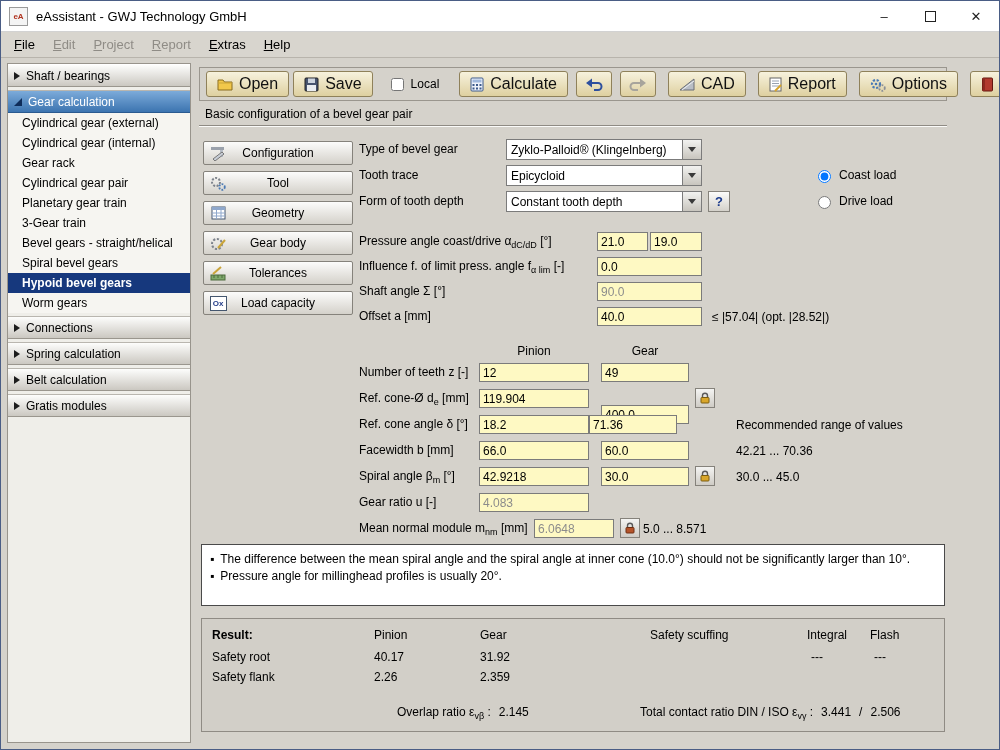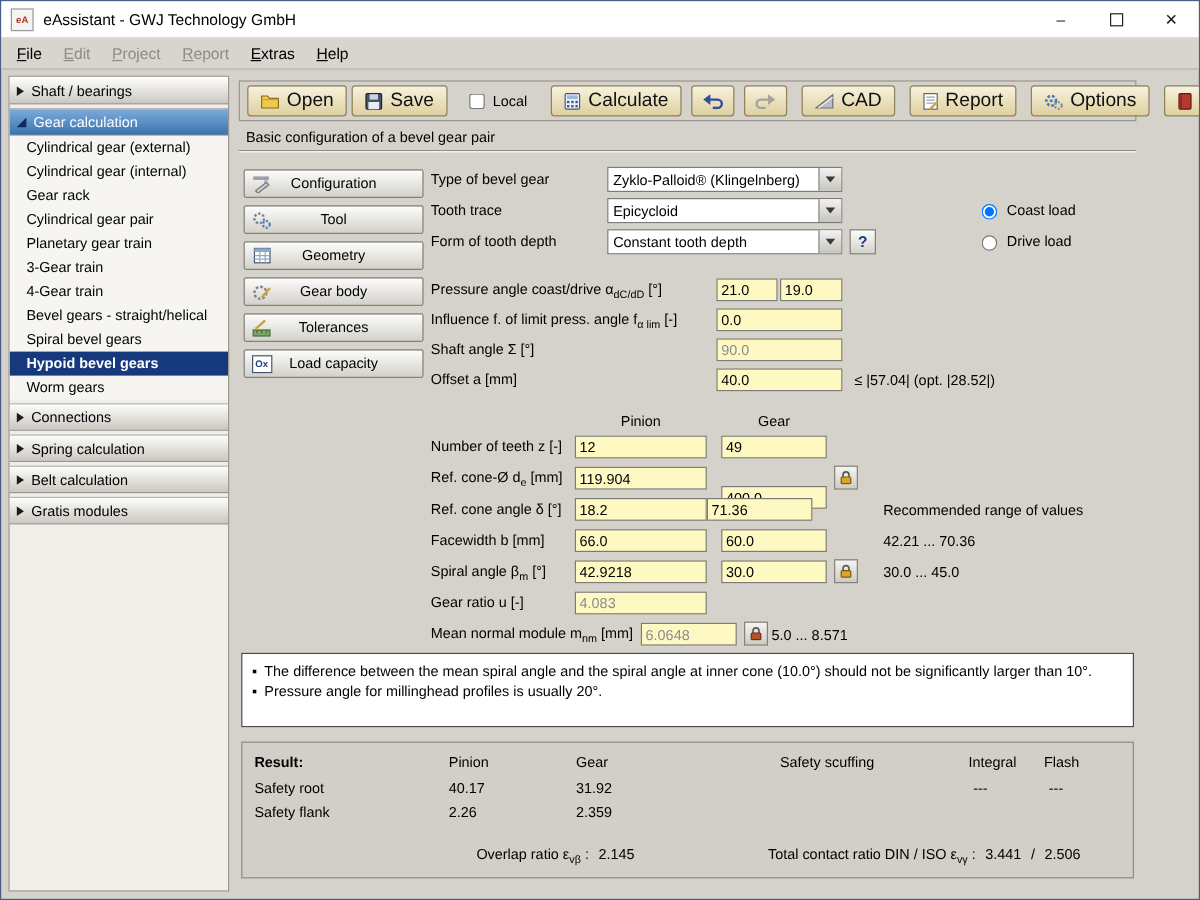--- a/index.html
+++ b/index.html
@@ -118,21 +118,20 @@
       <span class="tri-exp"></span>
       <span>Gear calculation</span>
     </div>
     <div class="side-items">
       <div class="side-item">Cylindrical gear (external)</div>
       <div class="side-item">Cylindrical gear (internal)</div>
       <div class="side-item">Gear rack</div>
       <div class="side-item">Cylindrical gear pair</div>
       <div class="side-item">Planetary gear train</div>
       <div class="side-item">3-Gear train</div>
-      <div class="side-item">4-Gear train</div>
       <div class="side-item">Bevel gears - straight/helical</div>
       <div class="side-item">Spiral bevel gears</div>
       <div class="side-item selected">Hypoid bevel gears</div>
       <div class="side-item">Worm gears</div>
     </div>
     <div class="side-hdr gap">
       <span class="tri-r"></span>
       <span>Connections</span>
     </div>
     <div class="side-hdr gap">

